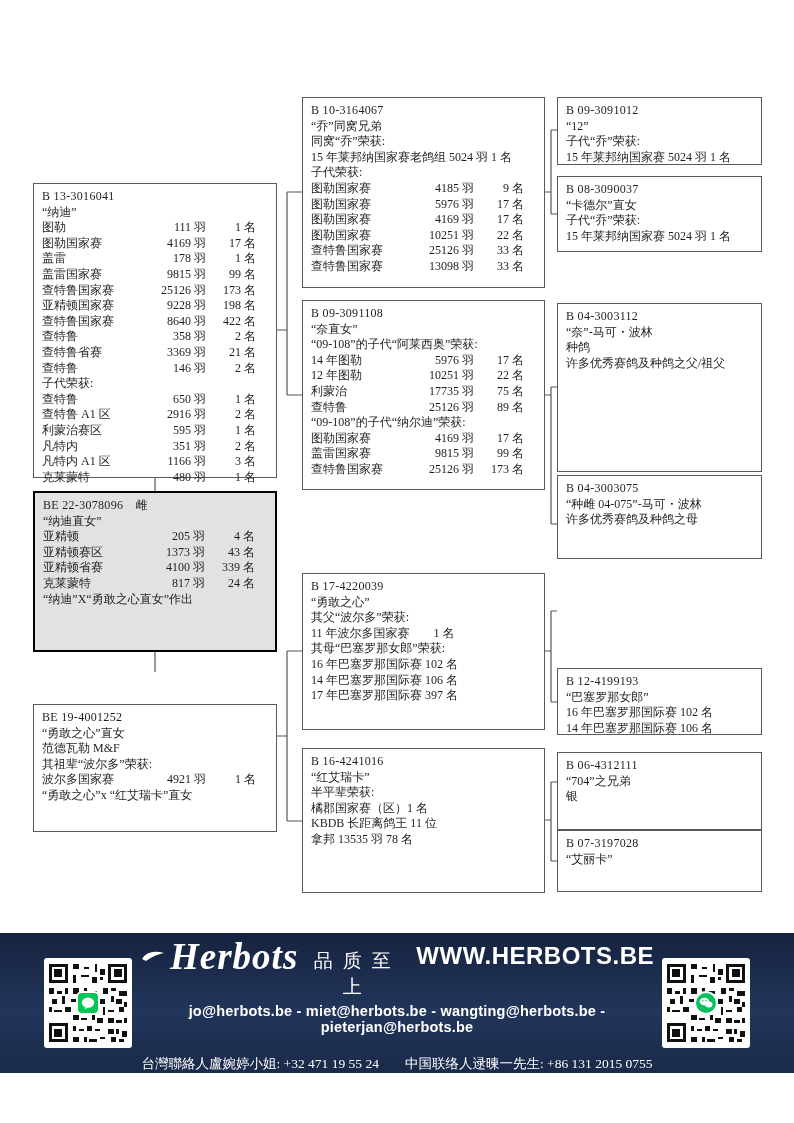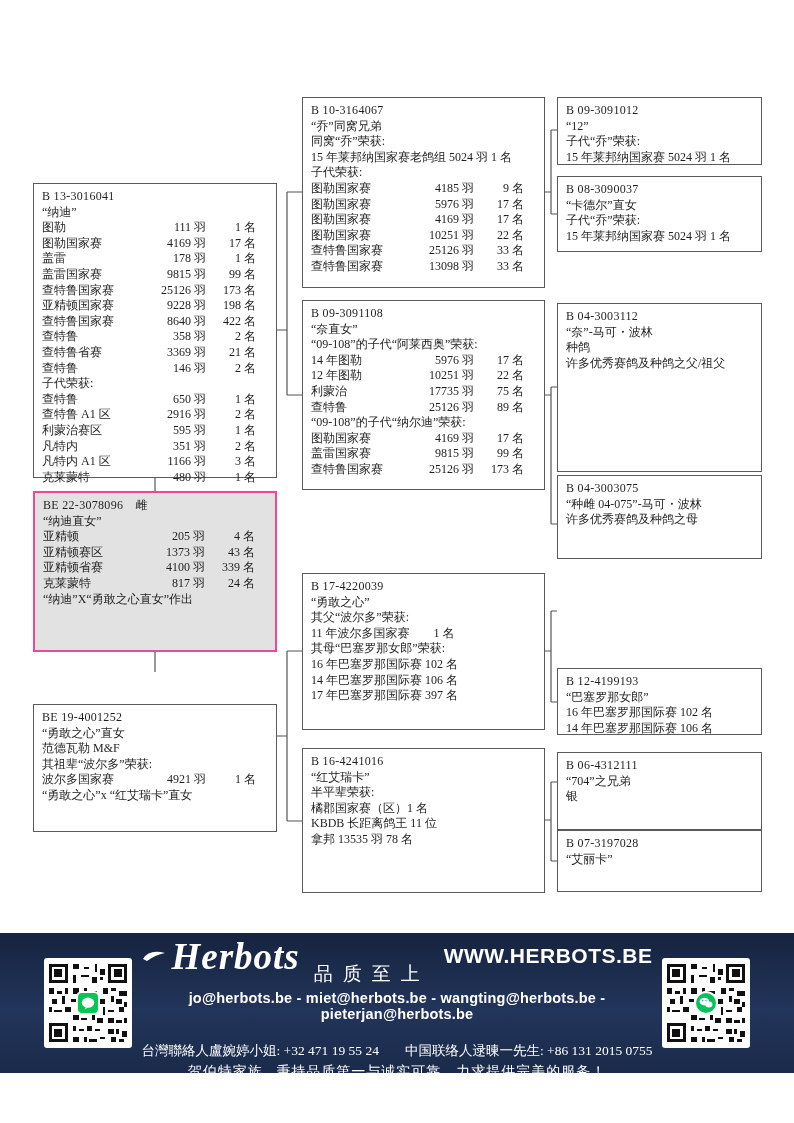--- a/index.html
+++ b/index.html
@@ -11,21 +11,21 @@
 
   .box { position:absolute; border:1px solid #5a5a5a; background:#fff; padding:5px 20px 4px 8px;
          font-size:12px; line-height:15.6px; color:#1e1e1e; }
   .box .ring { letter-spacing:.3px; }
   .line { white-space:pre-wrap; }
   .line.cols { display:flex; }
   .line.cols .nm { flex:1 1 auto; overflow:hidden; }
   .line.cols .bd { flex:0 0 78px; text-align:right; }
   .line.cols .pl { flex:0 0 50px; text-align:right; }
 
-  .box.subject { border:2px solid #ec4899; background:#e2e2e2; }
+  .box.subject { border:2px solid #000000; background:#e2e2e2; }
 
   
   #box-b13  { left:33px;  top:183px; width:244px; height:295px; }
   #box-be22 { left:33px;  top:491px; width:244px; height:161px; }
   #box-be19 { left:33px;  top:704px; width:244px; height:128px; }
   
   #box-b10  { left:302px; top:97px;  width:243px; height:191px; }
   #box-b09a { left:302px; top:300px; width:243px; height:190px; }
   #box-b17  { left:302px; top:573px; width:243px; height:157px; }
   #box-b16  { left:302px; top:748px; width:243px; height:145px; }
@@ -51,21 +51,21 @@
            width:24px; height:24px; border-radius:6px; display:flex; align-items:center;
            justify-content:center; border:2px solid #fff; }
   .badge svg { display:block; }
 
   .footer-center { flex:1 1 auto; text-align:center; padding:0 8px; }
   .brand-row { display:flex; align-items:center; justify-content:center; gap:14px; }
   .logo-wrap { display:flex; align-items:center; gap:4px; }
   .logo { font-family:"Liberation Serif", serif; font-style:italic; font-weight:bold;
           font-size:37px; letter-spacing:1px; line-height:1; }
   .tagline { font-size:19px; letter-spacing:10px; font-weight:400;margin-top:36px; }
-  .website { font-family:"Liberation Sans", sans-serif; font-weight:bold; font-size:21px;
+  .website { font-family:"Liberation Sans", sans-serif; font-weight:bold; font-size:24px;
              letter-spacing:.5px; }
   .emails { font-family:"Liberation Sans", sans-serif; font-weight:bold; font-size:14.5px;
             margin-top:3px; letter-spacing:.2px; }
   .contacts { font-size:13.5px; margin-top:20px; }
   .contacts span { display:inline-block; }
   .contacts .gap { width:26px; }
   .slogan { font-size:14px; margin-top:3px; letter-spacing:1px; }
 </style>
 </head>
 <body>

